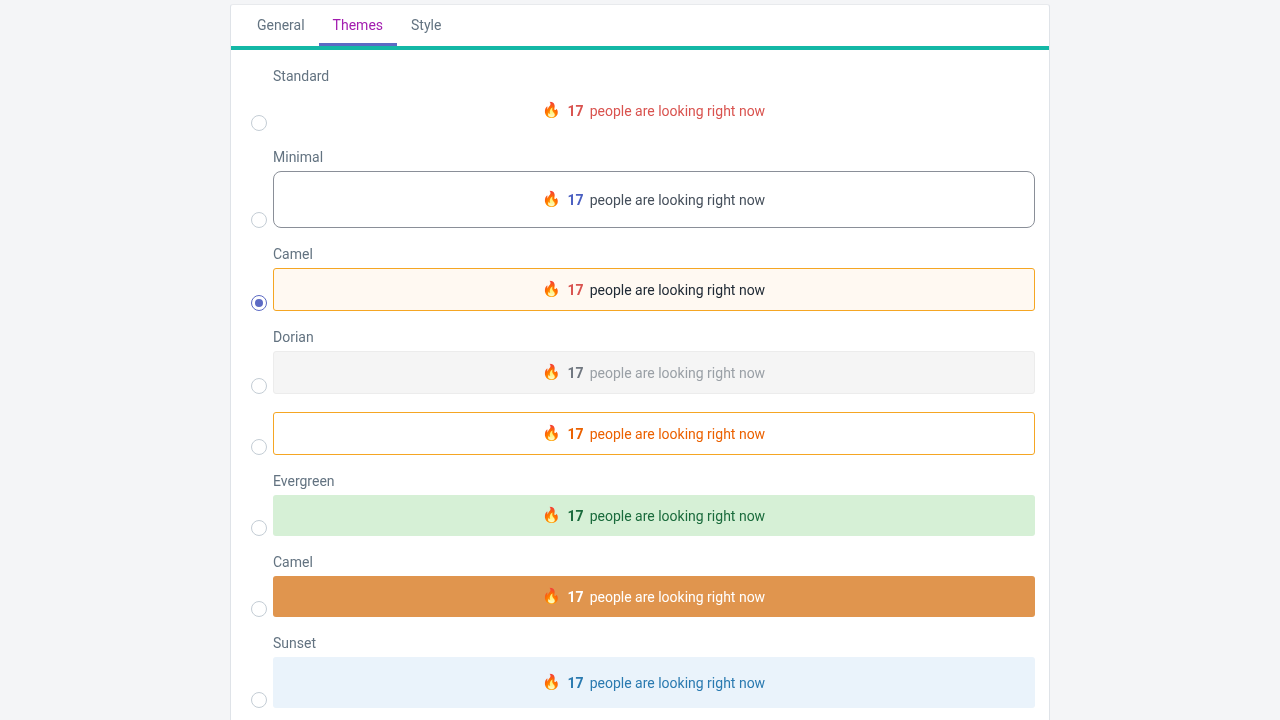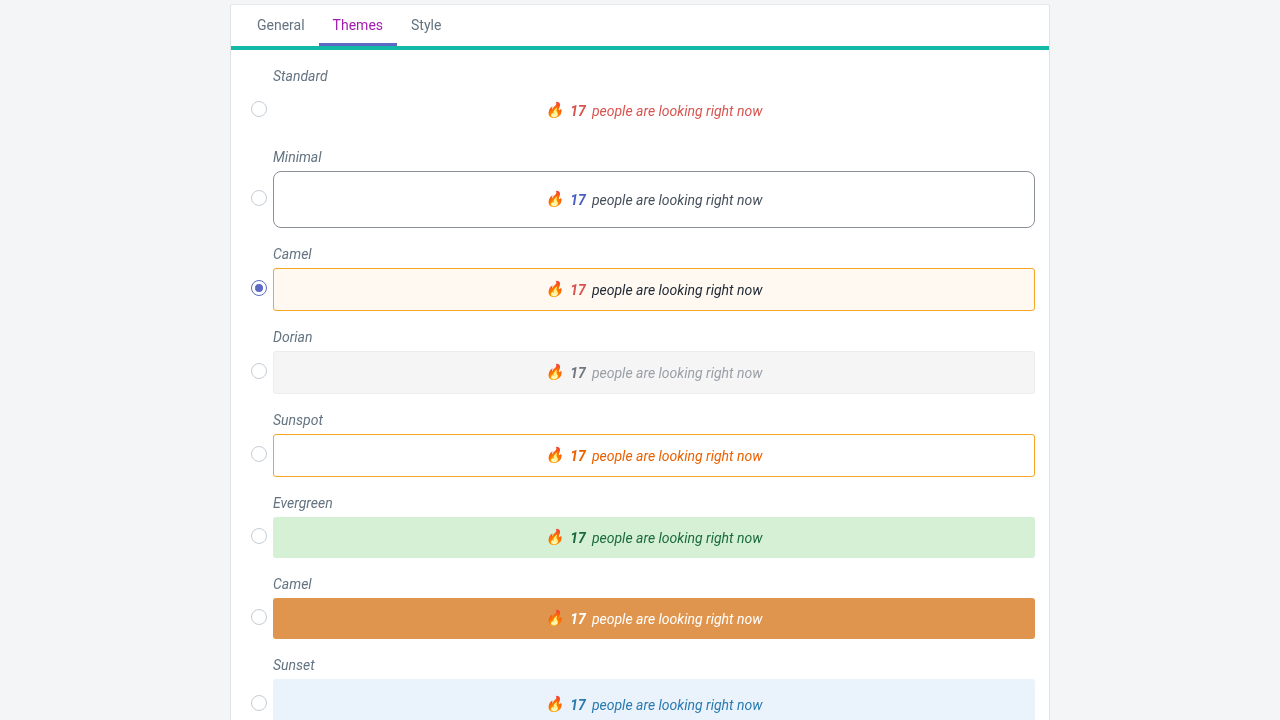--- a/index.html
+++ b/index.html
@@ -35,23 +35,22 @@
   .tab.active {
     color: #a21caf;
     border-bottom-color: #5c6ac4;
     font-weight: 400;
   }
   .content {
     padding: 18px 14px 20px 14px;
   }
   .theme-row {
     display: flex;
-    align-items: center;
+    align-items: flex-end;
     margin-bottom: 18px;
-    font-style: italic;
   }
   .theme-row:last-child { margin-bottom: 0; }
   .radio-col {
     width: 28px;
     display: flex;
     align-items: center;
     justify-content: center;
     padding-top: 18px;
   }
   .radio {
@@ -215,21 +214,20 @@
             <span class="count">17</span>
             <span class="rest">people are looking right now</span>
           </div>
         </div>
       </div>
       <div class="theme-row">
         <div class="radio-col">
           <div class="radio"></div>
         </div>
         <div class="theme-col">
-          <div class="theme-name">Sunspot</div>
           <div class="preview pv-sunspot">
             <span class="fire">🔥</span>
             <span class="count">17</span>
             <span class="rest">people are looking right now</span>
           </div>
         </div>
       </div>
       <div class="theme-row">
         <div class="radio-col">
           <div class="radio"></div>

